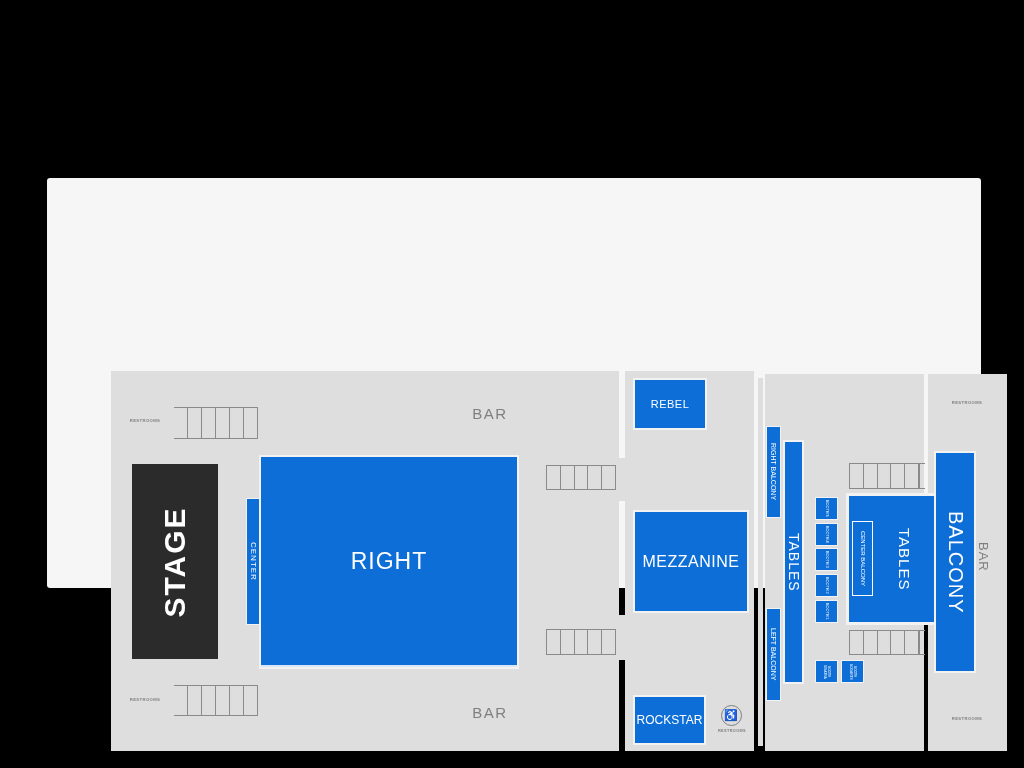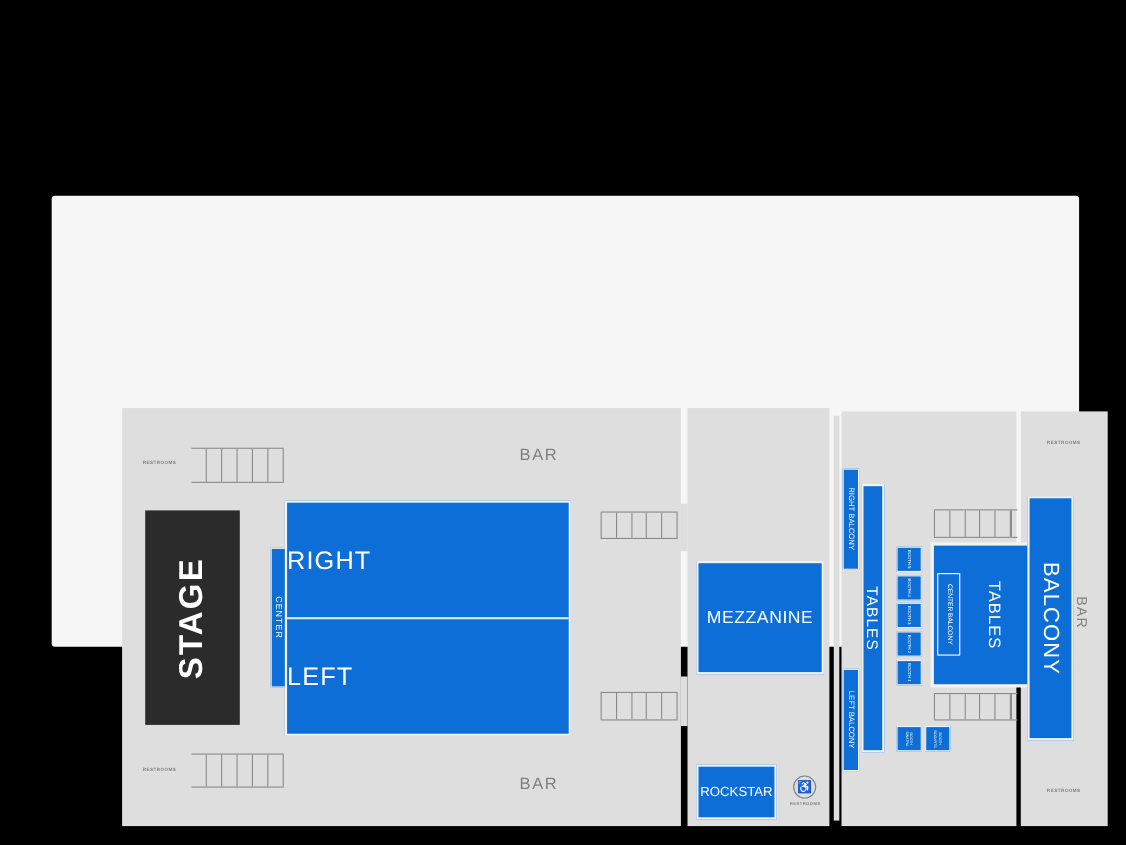--- a/index.html
+++ b/index.html
@@ -28,21 +28,21 @@
   #stage{left:85px;top:286px;width:86px;height:195px;background:var(--stage);
     display:flex;align-items:center;justify-content:center;}
   #stage span{transform:rotate(-90deg);color:#fff;font-size:30px;font-weight:bold;
     letter-spacing:2px;white-space:nowrap;}
 
   
   #center-strip{left:199px;top:320px;width:14px;height:127px;font-size:8px;
     border-width:1px;letter-spacing:1px;}
   #floor-box{left:212px;top:277px;width:260px;height:214px;background:var(--blue);
     border:2px solid var(--bborder);display:flex;flex-direction:column;}
-  .floor-half{flex:1;display:flex;align-items:center;
+  .floor-half{flex:1;display:flex;align-items:center;justify-content:center;
     color:#fff;font-size:23px;letter-spacing:1px;}
   #floor-divider{height:2px;background:#d8e6f7;}
 
   
   .stairs{display:flex;border-top:1px solid var(--stair);border-bottom:1px solid var(--stair);}
   .stairs i{display:block;}
   .stairs .cell{flex:1;border-left:1px solid var(--stair);}
   .stairs .cell.last{border-right:1px solid var(--stair);}
   .stairs .lead{flex:0 0 13px;}
   .stairs .lead-r{flex:0 0 6px;border-left:1px solid var(--stair);}
@@ -125,23 +125,20 @@
 
   <div class="abs section vtext" id="center-strip">
     <span>CENTER</span>
   </div>
 
   <div class="abs" id="floor-box">
     <div class="floor-half">
       <span>RIGHT</span>
     </div>
     <div id="floor-divider"></div>
-    <div class="floor-half">
-      <span>LEFT</span>
-    </div>
   </div>
 
   <div class="abs stairs" id="stairs-mid-top">
     <i class="cell"></i>
       <i class="cell"></i>
       <i class="cell"></i>
       <i class="cell"></i>
       <i class="cell last"></i>
   </div>
   <div class="abs stairs" id="stairs-mid-bot">
@@ -158,20 +155,23 @@
   <div class="abs tinylabel" id="restrooms-bl">RESTROOMS</div>
   <div class="abs stairs" id="stairs-bl">
     <i class="lead"></i>
       <i class="cell"></i>
       <i class="cell"></i>
       <i class="cell"></i>
       <i class="cell"></i>
       <i class="cell last"></i>
   </div>
 
+  <div class="abs section" id="rebel">
+    <span>REBEL</span>
+  </div>
   <div class="abs section" id="rockstar">
     <span>ROCKSTAR</span>
   </div>
   <div class="abs section" id="mezzanine">
     <span>MEZZANINE</span>
   </div>
   <div class="abs" id="access">
     <span>♿</span>
   </div>
   <div class="abs tinylabel" id="restrooms-mid">RESTROOMS</div>

